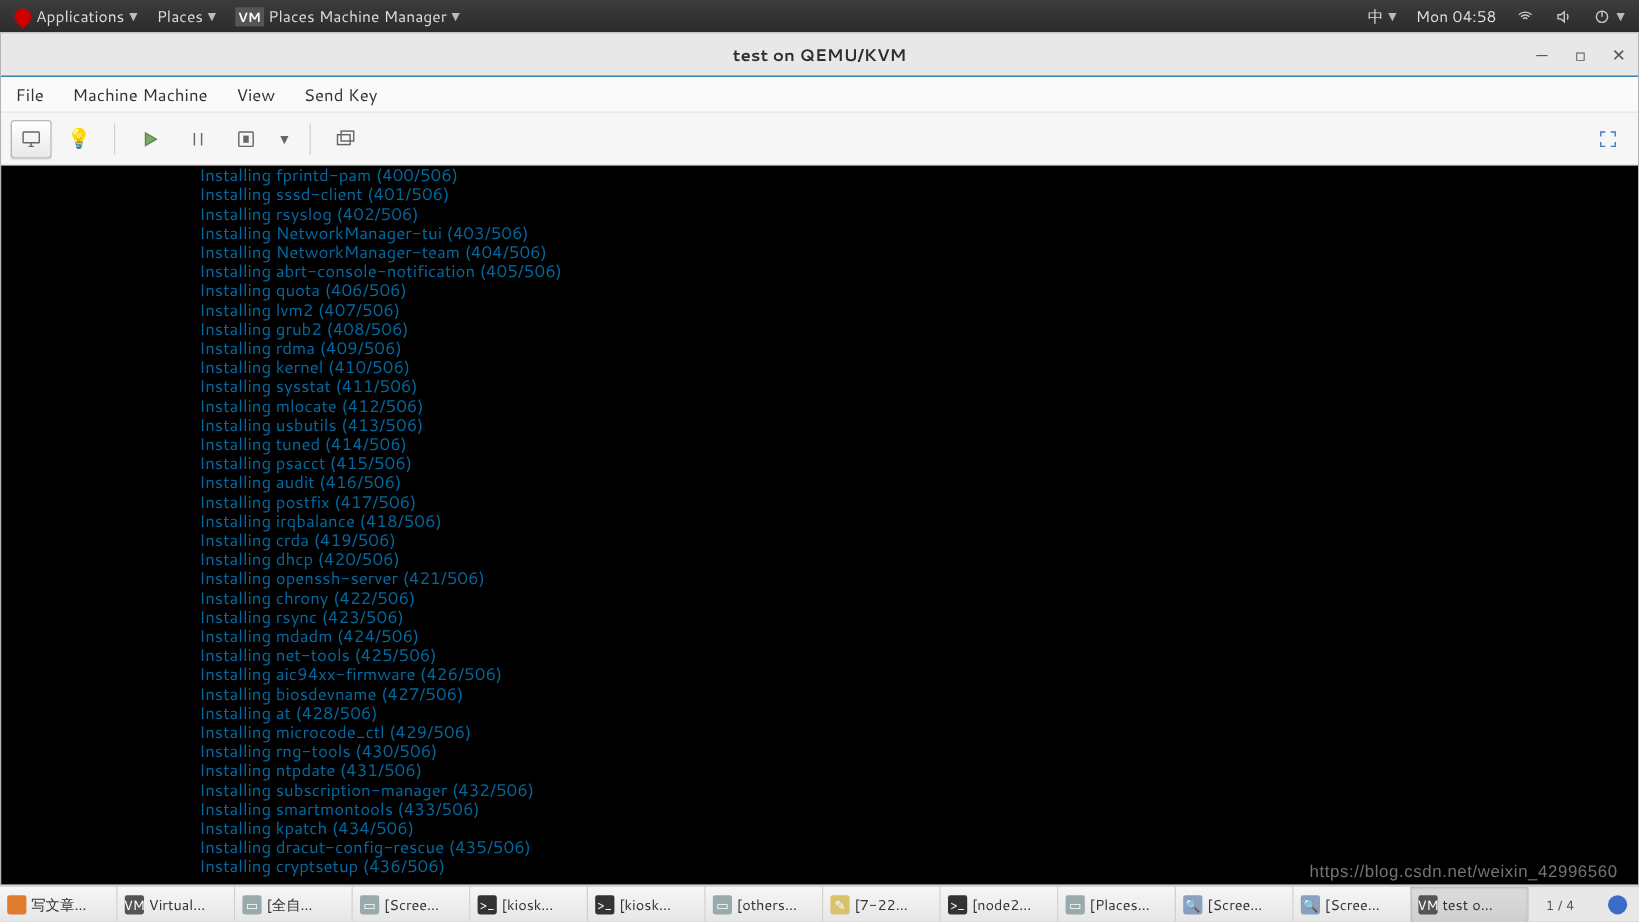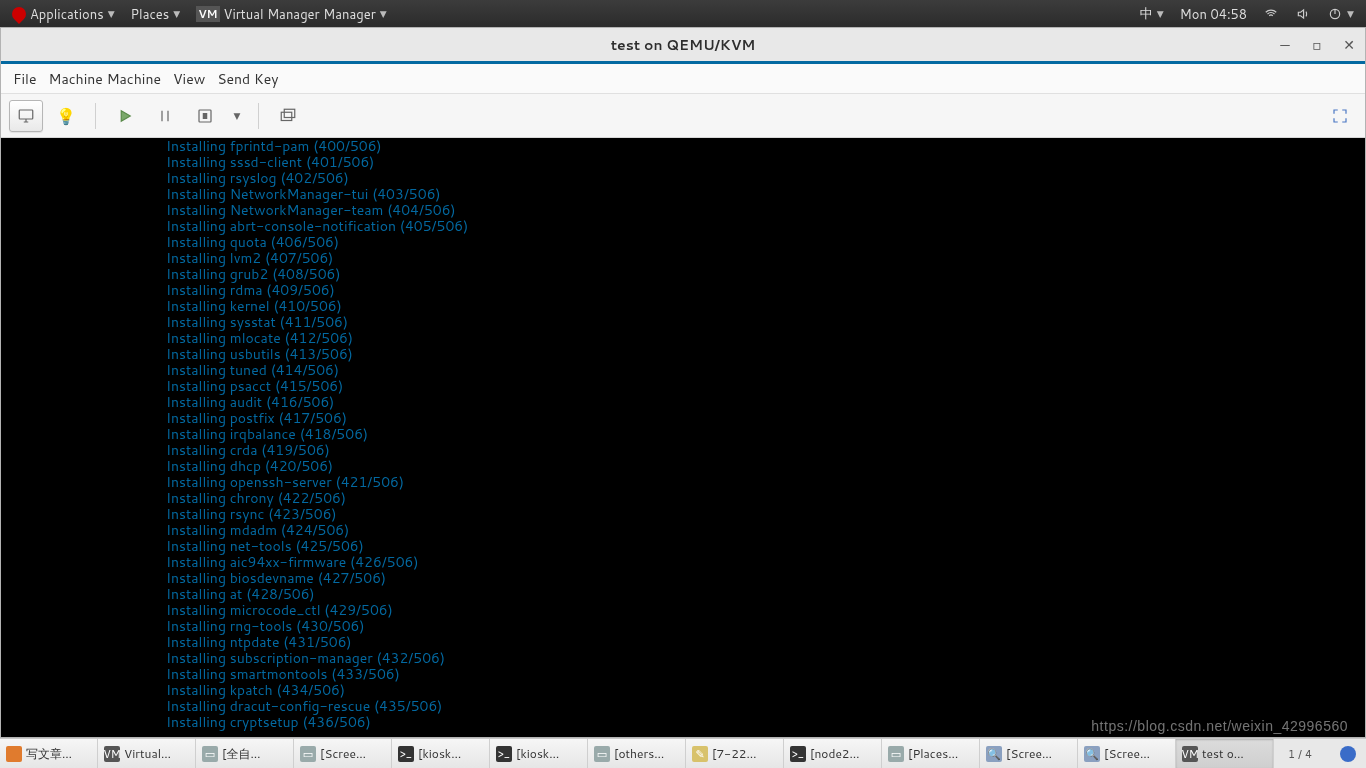--- a/index.html
+++ b/index.html
@@ -14,28 +14,28 @@
 .top-panel .tri{ font-size:9px; color:#bbb; }
 .redhat{ width:14px; height:14px; background:#c00; border-radius:50% 50% 50% 0; transform:rotate(-45deg);} 
 .vmm-logo{ font-weight:bold; color:#fff; background:#555; padding:0 2px; font-size:11px;}
 .sys-ico{ width:16px; height:16px; display:inline-flex; align-items:center; justify-content:center; color:#ccc; }
 .sys-ico svg{ width:14px; height:14px; stroke:#ccc; fill:none; stroke-width:2; }
 
 
 .vm-window{ position:absolute; left:0; top:27px; right:0; bottom:30px; background:#fff;
   display:flex; flex-direction:column; border:1px solid #b3b3b3; }
 .titlebar{ height:36px; display:flex; align-items:center; justify-content:center;
-  background:#e8e8e8; border-bottom:3px solid #0369a1; position:relative; }
+  background:#e8e8e8; border-bottom:1px solid #0369a1; position:relative; }
 .titlebar-title{ font-size:14px; color:#2e2e2e; font-weight:bold;}
 .win-controls{ position:absolute; right:8px; top:0; bottom:0; display:flex; align-items:center; gap:16px; }
 .win-controls span{ width:16px; height:16px; display:inline-flex; align-items:center; justify-content:center;
   color:#555; font-size:14px; cursor:pointer; }
 
 
-.menubar{ height:30px; display:flex; align-items:center; gap:12px; padding:0 12px;
+.menubar{ height:30px; display:flex; align-items:center; gap:24px; padding:0 12px;
   background:#fafafa; color:#333; font-size:14px; border-bottom:1px solid #e0e0e0;}
 .menubar span{ cursor:pointer; }
 
 
 .toolbar{ height:44px; display:flex; align-items:center; gap:6px; padding:0 8px;
   background:#f6f6f6; border-bottom:1px solid #d7d7d7;}
 .tb-btn{ width:34px; height:32px; border:1px solid transparent; border-radius:3px;
   display:flex; align-items:center; justify-content:center; cursor:pointer; color:#555;}
 .tb-btn.active{ border-color:#b6b6b6; background:linear-gradient(#fff,#e9e9e9);
   box-shadow:inset 0 1px 0 #fff,0 1px 1px rgba(0,0,0,.08);}
@@ -74,21 +74,21 @@
       <span class="redhat"></span>
       <span>Applications</span>
       <span class="tri">▼</span>
     </div>
     <div class="seg">
       <span>Places</span>
       <span class="tri">▼</span>
     </div>
     <div class="seg">
       <span class="vmm-logo">VM</span>
-      <span>Virtual Manager Manager</span>
+      <span>Places Machine Manager</span>
       <span class="tri">▼</span>
     </div>
   </div>
   <div class="right">
     <div class="seg">
       <span>中</span>
       <span class="tri">▼</span>
     </div>
     <div class="seg">
       <span>Mon 04:58</span>

